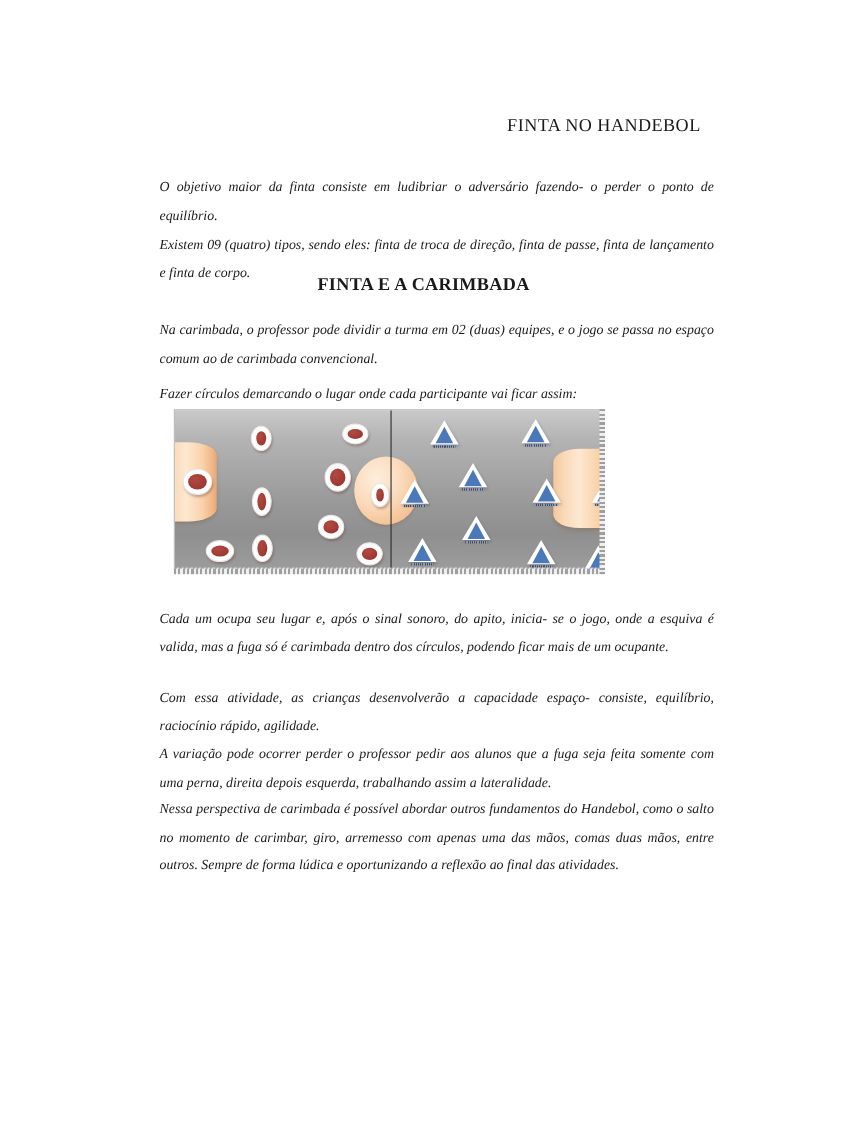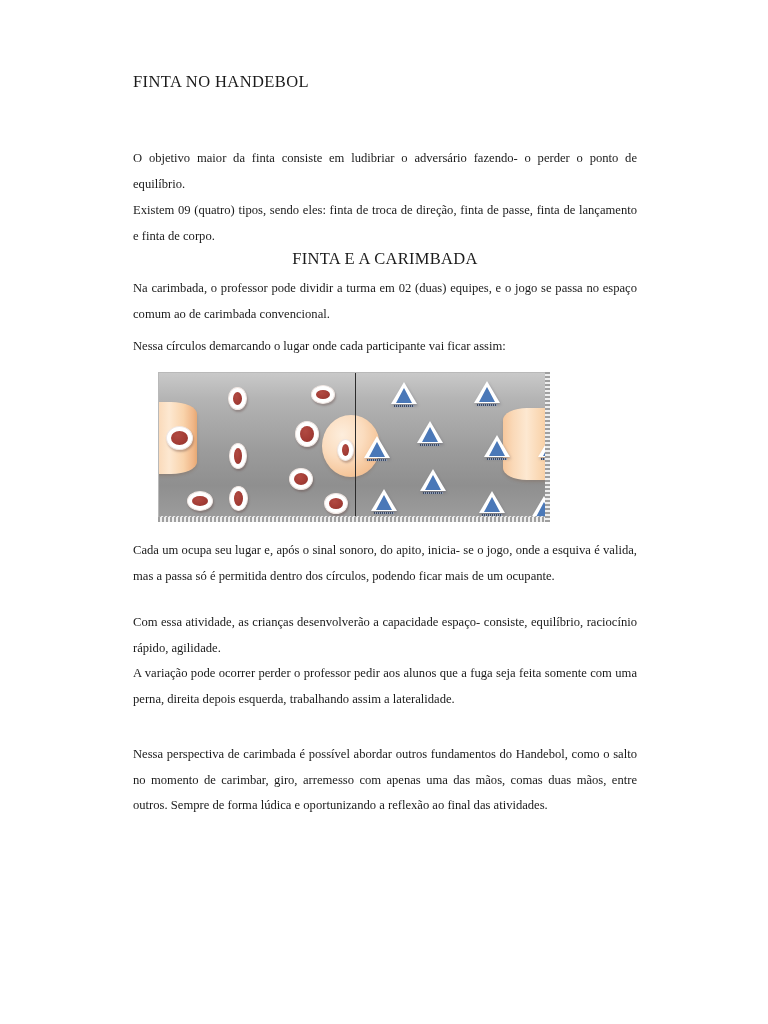--- a/index.html
+++ b/index.html
@@ -27,63 +27,64 @@
   .content {
     position: absolute;
     left: 133px;
     top: 0;
     width: 504px;
   }
 
   h1.doc-title {
     font-size: 16.5px;
     font-weight: normal;
-    text-align: left;
+    text-align: right;
     margin: 0;
     padding: 0;
     letter-spacing: 0.4px;
     position: absolute;
-    top: 72px;
+    top: 104px;
     left: 0;
     width: 504px;
   }
 
   h2.section-title {
     font-size: 16.5px;
-    font-weight: normal;
+    font-weight: bold;
     text-align: center;
     margin: 0;
     padding: 0;
     letter-spacing: 0.3px;
     position: absolute;
     top: 249px;
     left: 0;
     width: 504px;
   }
 
   p.para {
     position: absolute;
     left: 0;
     width: 504px;
-    margin: 0;
+    margin: 12px;
     font-size: 12.6px;
     line-height: 25.5px;
     text-align: justify;
     text-justify: inter-word;
+    font-style: italic;
   }
 
   
   #p1 { top: 146px; }
   #p2 { top: 198px; }
   #p3 { top: 276px; }
   #p4 { top: 334px; }
   #p5 { top: 538px; }
   #p6 { top: 610px; }
   #p7 { top: 661px; }
-  #p8 { top: 742px; }
+  #p8 { top: 711px; }
 
   
   .figure {
     position: absolute;
     left: 158px;
     top: 372px;
     width: 392px;
     height: 150px;
   }
   .court {
@@ -214,23 +215,23 @@
   <div class="content">
 
     <h1 class="doc-title">FINTA NO HANDEBOL</h1>
 
     <p class="para" id="p1">O objetivo maior da finta consiste em ludibriar o adversário fazendo- o perder o ponto de equilíbrio.</p>
     <p class="para" id="p2">Existem 09 (quatro) tipos, sendo eles: finta de troca de direção, finta de passe, finta de lançamento e finta de corpo.</p>
 
     <h2 class="section-title">FINTA E A CARIMBADA</h2>
 
     <p class="para" id="p3">Na carimbada, o professor pode dividir a turma em 02 (duas) equipes, e o jogo se passa no espaço comum ao de carimbada convencional.</p>
-    <p class="para" id="p4">Nessa círculos demarcando o lugar onde cada participante vai ficar assim:</p>
-
-    <p class="para" id="p5">Cada um ocupa seu lugar e, após o sinal sonoro, do apito, inicia- se o jogo, onde a esquiva é valida, mas a passa só é permitida dentro dos círculos, podendo ficar mais de um ocupante.</p>
+    <p class="para" id="p4">Fazer círculos demarcando o lugar onde cada participante vai ficar assim:</p>
+
+    <p class="para" id="p5">Cada um ocupa seu lugar e, após o sinal sonoro, do apito, inicia- se o jogo, onde a esquiva é valida, mas a fuga só é carimbada dentro dos círculos, podendo ficar mais de um ocupante.</p>
     <p class="para" id="p6">Com essa atividade, as crianças desenvolverão a capacidade espaço- consiste, equilíbrio, raciocínio rápido, agilidade.</p>
     <p class="para" id="p7">A variação pode ocorrer perder o professor pedir aos alunos que a fuga seja feita somente com uma perna, direita depois esquerda, trabalhando assim a lateralidade.</p>
     <p class="para" id="p8">Nessa perspectiva de carimbada é possível abordar outros fundamentos do Handebol, como o salto no momento de carimbar, giro, arremesso com apenas uma das mãos, comas duas mãos, entre outros. Sempre de forma lúdica e oportunizando a reflexão ao final das atividades.</p>
   </div>
 
   <div class="figure">
     <div class="court">
       <div class="cyl cyl-left"></div>
       <div class="cyl cyl-right"></div>
       <div class="oval-center"></div>

